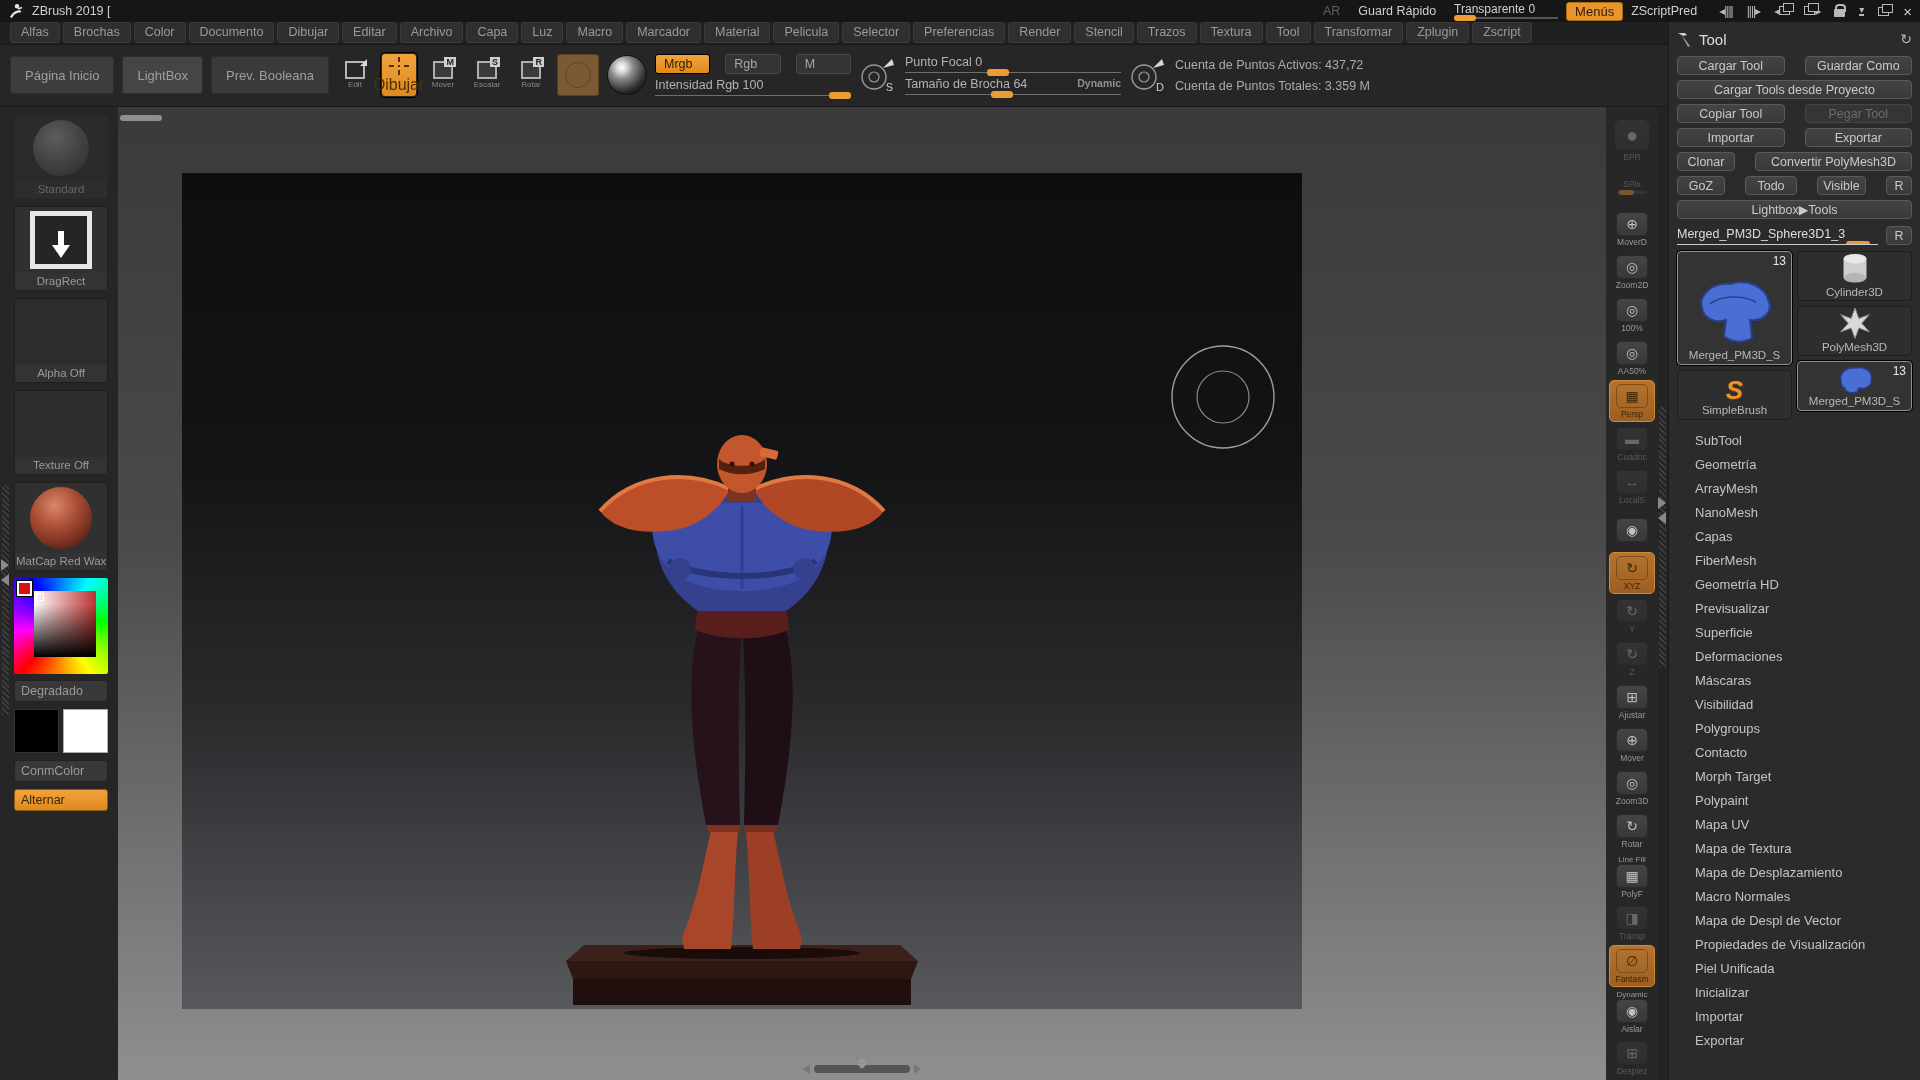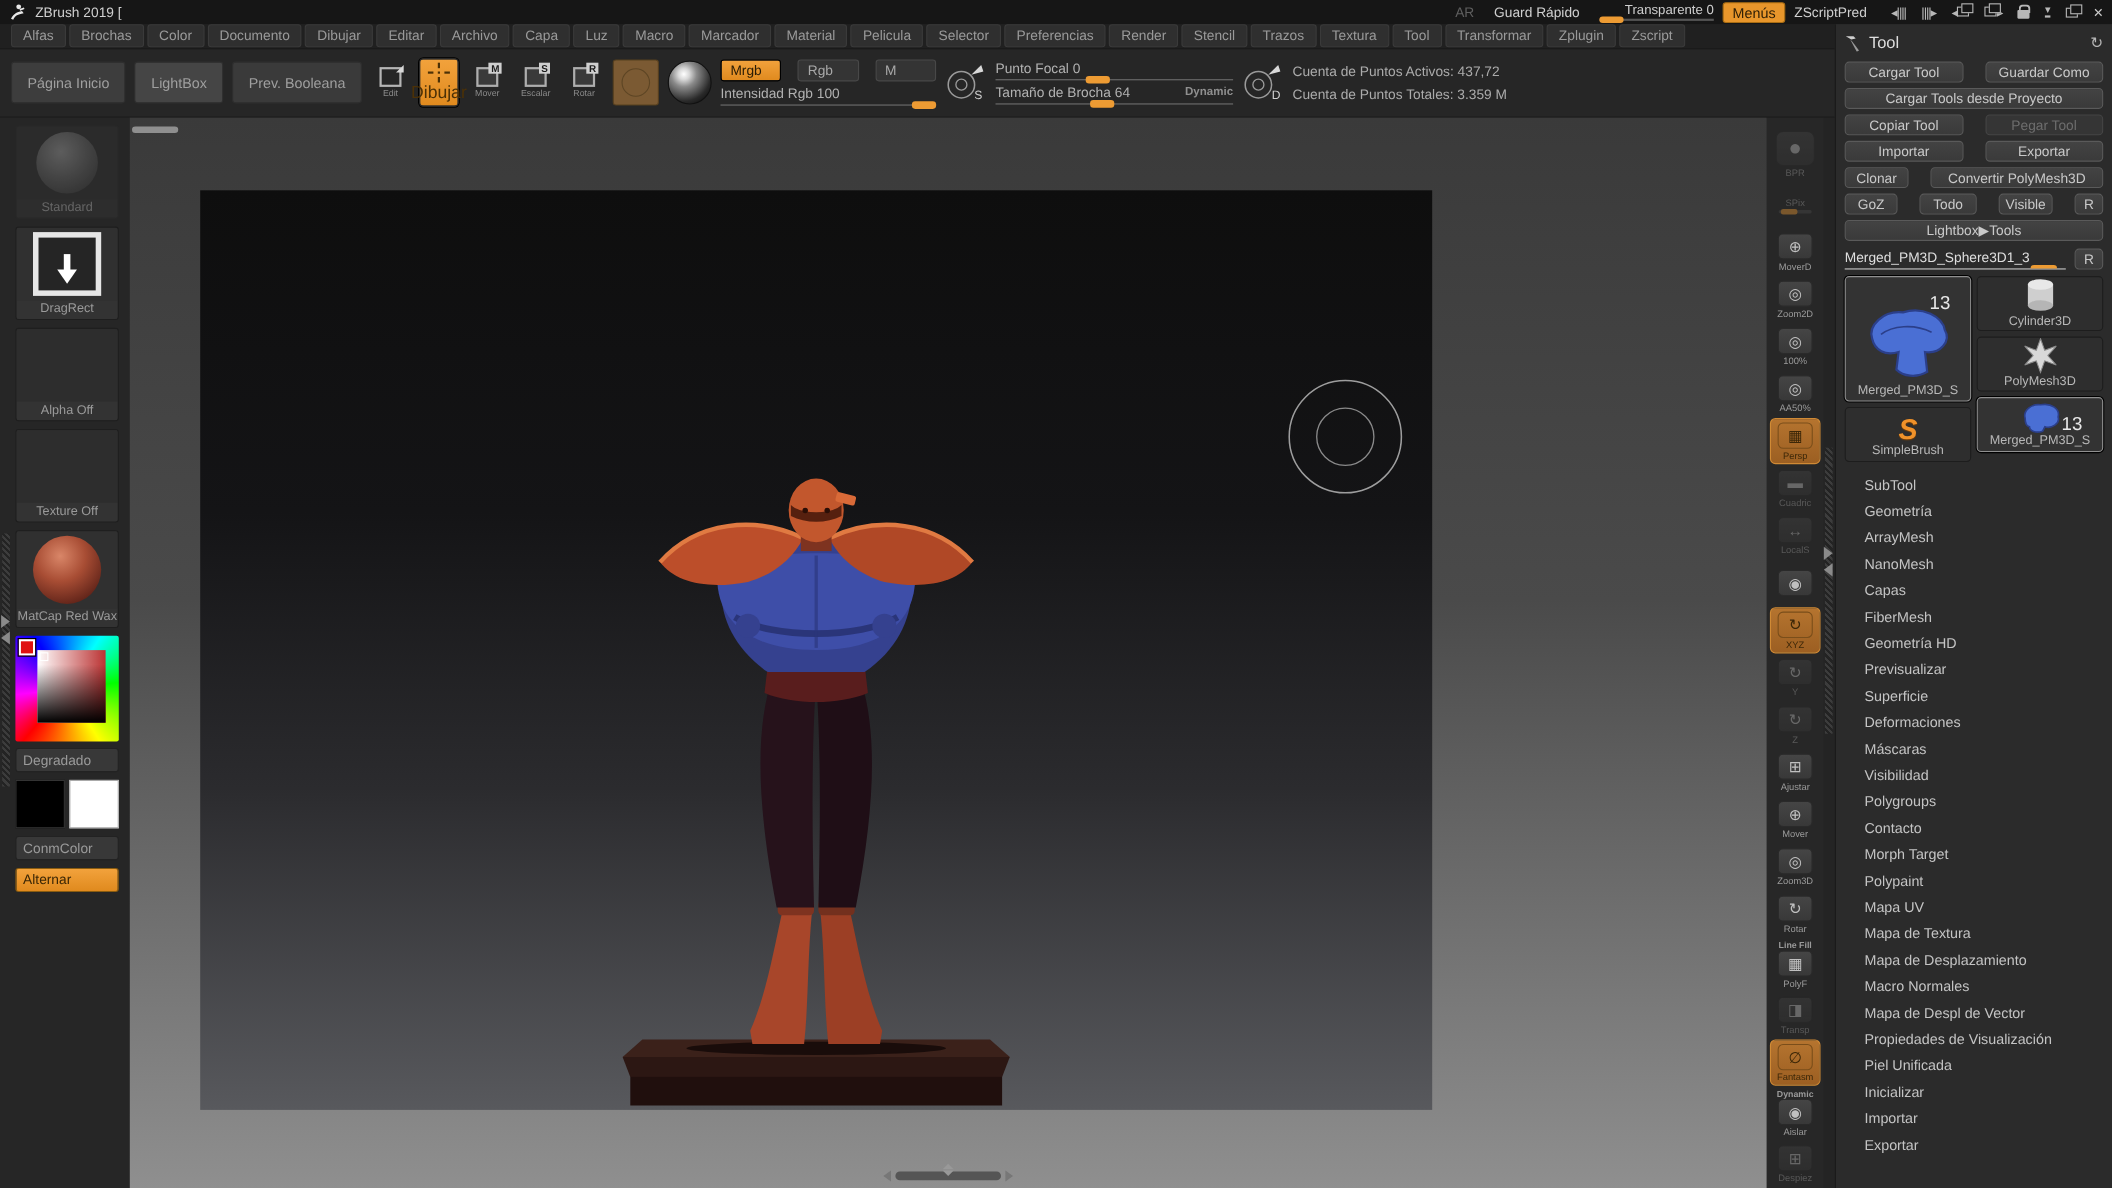--- a/index.html
+++ b/index.html
@@ -6,21 +6,21 @@
   html,body { background:#111; }
   #app { width:1920px; height:1080px; position:relative; background:#262626; overflow:hidden; color:#c8c8c8; }
 
   
   .titlebar { height:22px; background:#161616; display:flex; align-items:center; padding:0 8px; gap:8px; font-size:12.5px; }
   .titlebar .logo { width:16px; height:16px; flex:0 0 auto; }
   .titlebar .title { color:#d0d0d0; white-space:nowrap; }
   .titlebar .spacer { flex:1; }
   .tb-ar { color:#5f5f5f; }
   .tb-guard { color:#cfcfcf; padding:1px 10px; }
-  .tb-transp { display:flex; flex-direction:column; width:104px;text-align:right; }
+  .tb-transp { display:flex; flex-direction:column; width:104px; }
   .tb-transp .t-label { color:#cfcfcf; font-size:12px; line-height:12px; white-space:nowrap; }
   .tb-transp .t-track { margin-top:2px; height:2px; background:#555; position:relative; }
   .tb-transp .t-handle { position:absolute; left:0; top:-2px; width:22px; height:6px; border-radius:3px; background:#ED9B33; }
   .tb-menus { background:#E8962B; color:#2a1c05; border:1px solid #a96d13; border-radius:3px; padding:1px 8px; font-size:13px; }
   .tb-zscript { color:#cfcfcf; padding-right:14px; }
   .win-icons { display:flex; align-items:center; gap:14px; color:#b8b8b8; }
   .wi { font-size:12px; letter-spacing:-1px; white-space:nowrap; }
   .wi-sq { width:11px; height:9px; border:1.5px solid #b8b8b8; position:relative; display:inline-block; }
   .wi-sq::after { content:""; position:absolute; left:3px; top:-4px; width:9px; height:7px; border:1.5px solid #b8b8b8; background:#161616; }
   .wi-lock { width:11px; height:8px; background:#b8b8b8; border-radius:1px; position:relative; display:inline-block; margin-top:4px; }
@@ -106,21 +106,21 @@
   .bn-bar { width:96px; height:8px; background:#555; border-radius:4px; position:relative; }
   .bn-ud { position:absolute; left:50%; top:-7px; transform:translateX(-50%); display:flex; flex-direction:column; align-items:center; gap:1px; }
   .bn-ud i { display:block; width:0; height:0; border-left:5px solid transparent; border-right:5px solid transparent; }
   .bn-up { border-bottom:5px solid #999; } .bn-dn { border-top:5px solid #999; }
   .bn-l { width:0;height:0;border-top:5px solid transparent;border-bottom:5px solid transparent;border-right:7px solid #777; }
   .bn-r { width:0;height:0;border-top:5px solid transparent;border-bottom:5px solid transparent;border-left:7px solid #777; }
 
   
   .shelf { width:52px; background:#272727; display:flex; flex-direction:column; align-items:center; padding-top:10px; overflow:hidden; }
   .shelf-item { width:46px; min-height:42px; display:flex; flex-direction:column; align-items:center; justify-content:center; margin-bottom:1px; border-radius:5px; padding:2px 0; }
-  .shelf-item .top-lab { font-size:8px; font-weight:bold; color:#9a9a9a; }
+  .shelf-item .top-lab { font-size:8px; font-weight:normal; color:#9a9a9a; }
   .shelf-item .s-icon { width:32px; height:24px; background:linear-gradient(#454545,#383838); border:1px solid #2a2a2a; border-radius:5px; color:#c0c0c0; font-size:14px; line-height:23px; text-align:center; }
   .shelf-item .s-lab { font-size:8.5px; color:#9a9a9a; margin-top:1px; white-space:nowrap; }
   .shelf-item.active { background:linear-gradient(#b5742f,#9c5f22); border:1px solid #d08a35; }
   .shelf-item.active .s-icon { background:transparent; border-color:#7a4e1a; color:#3c2708; }
   .shelf-item.active .s-lab { color:#3c2708; }
   .shelf-item.dim { opacity:.42; }
   .shelf-item.big .s-icon { width:36px; height:32px; font-size:20px; line-height:31px; border-radius:7px; }
   .mini-track { width:30px; height:3px; background:#4a4a4a; border-radius:2px; position:relative; margin-top:2px; }
   .mini-track i { position:absolute; left:2px; top:-1px; width:15px; height:5px; background:#ED9B33; border-radius:2px; display:block; }
 
@@ -139,21 +139,21 @@
   .tbtn.narrow { flex:0 0 58px; }
   .tbtn.tiny { flex:0 0 26px; }
   .cur-tool { display:flex; align-items:flex-end; gap:8px; margin:2px 0 6px; }
   .cur-name { flex:1; position:relative; font-size:12.5px; color:#dedede; border-bottom:1px solid #c9c9c9; padding-bottom:3px; white-space:nowrap; overflow:hidden; }
   .cur-name i { position:absolute; right:8px; bottom:-3px; width:24px; height:6px; border-radius:3px; background:#ED9B33; }
   .thumbs { display:flex; gap:5px; margin-bottom:4px; }
   .tcol { display:flex; flex-direction:column; gap:5px; flex:1; }
   .thumb { position:relative; background:#2e2e2e; border:1px solid #1d1d1d; border-radius:4px; display:flex; flex-direction:column; align-items:center; justify-content:flex-end; overflow:hidden; }
   .thumb.sel { border:1px solid #909090; box-shadow:0 0 0 1px #000; background:#333; }
   .thumb .t-cap { font-size:11.5px; color:#b8b8b8; padding:1px 2px 3px; white-space:nowrap; overflow:hidden; max-width:100%; }
-  .thumb .badge { position:absolute; right:18px; top:2px; font-size:17px; color:#e8e8e8;margin-top:12px; }
+  .thumb .badge { position:absolute; right:5px; top:2px; font-size:12px; color:#e8e8e8; }
   .th-big { height:114px; }
   .th-sm { height:50px; }
   .sbrush { font-size:26px; font-weight:bold; font-style:italic; color:#f0922a; text-shadow:0 1px 1px #7a4005; line-height:26px; }
   .sections { margin-top:4px; }
   .section-item { font-size:13px; color:#c4c4c4; padding:4.5px 0 4.5px 18px; white-space:nowrap; }
 </style>
 </head>
 <body>
 
 <div id="app">

